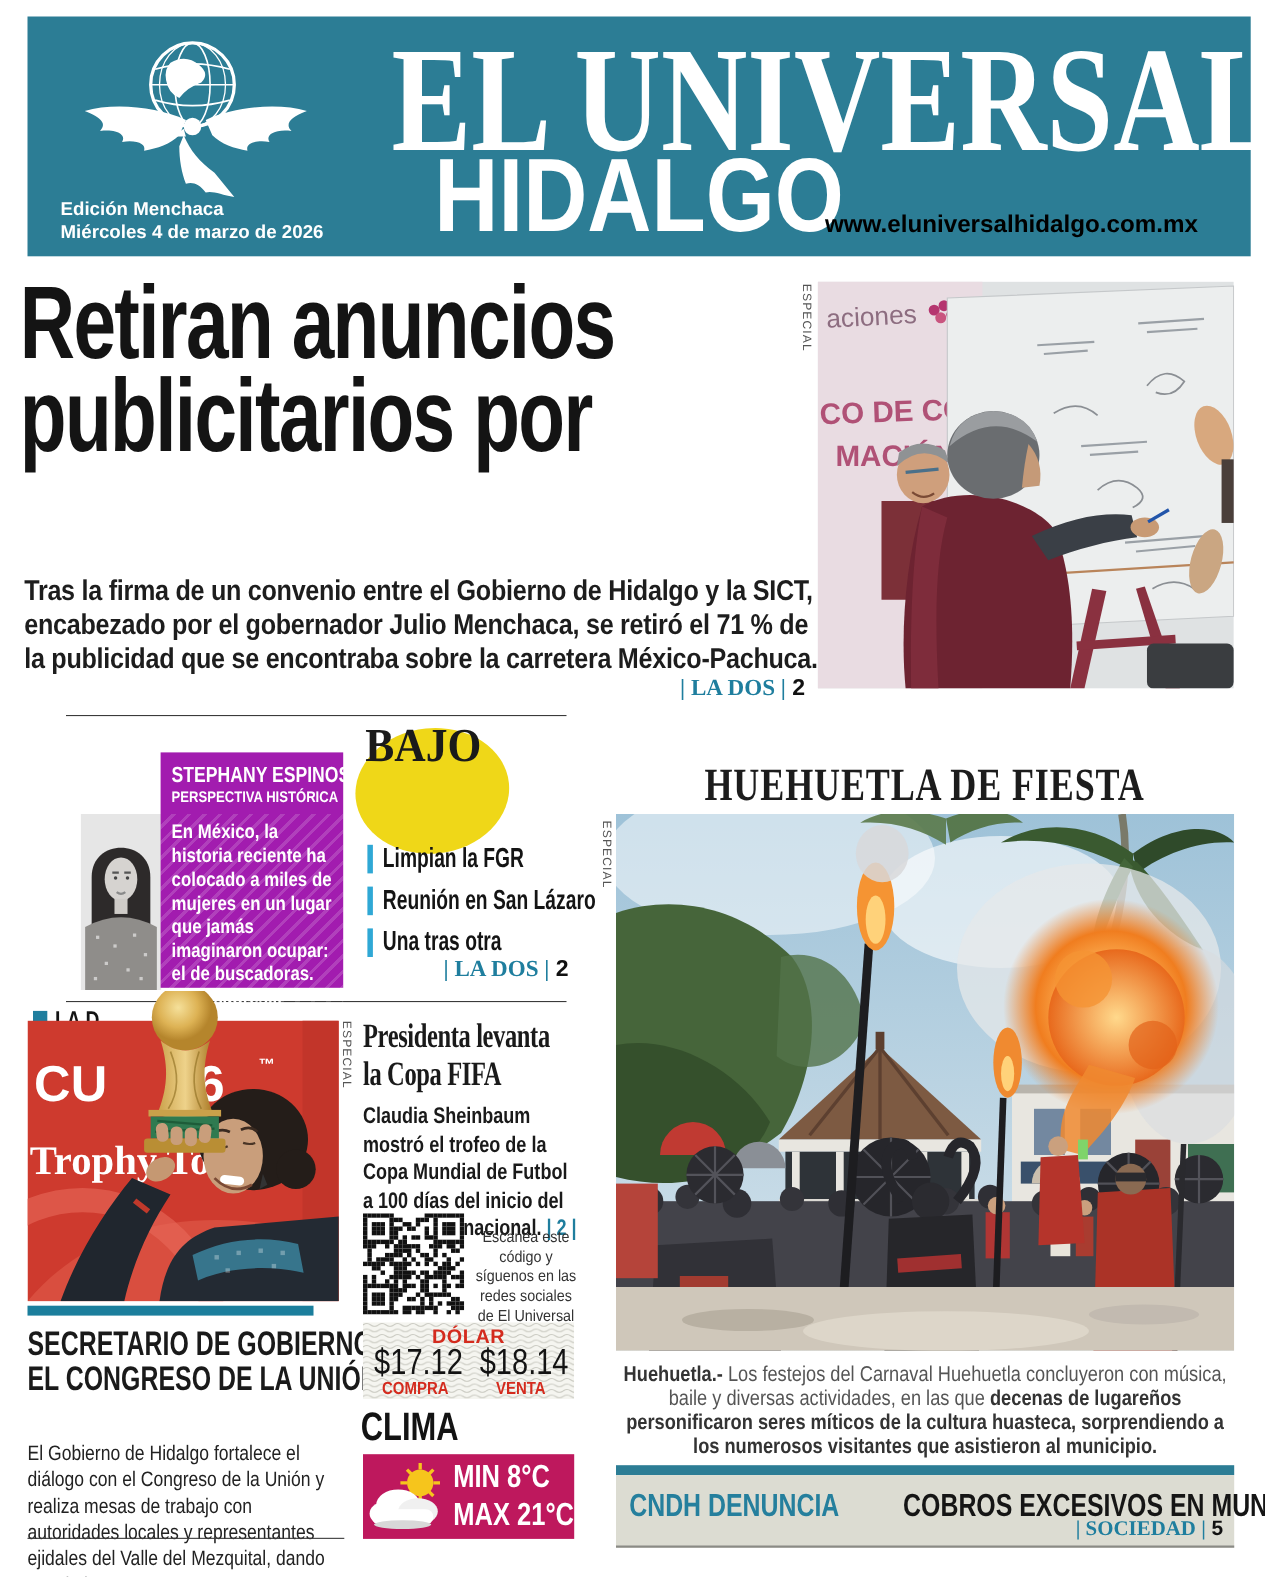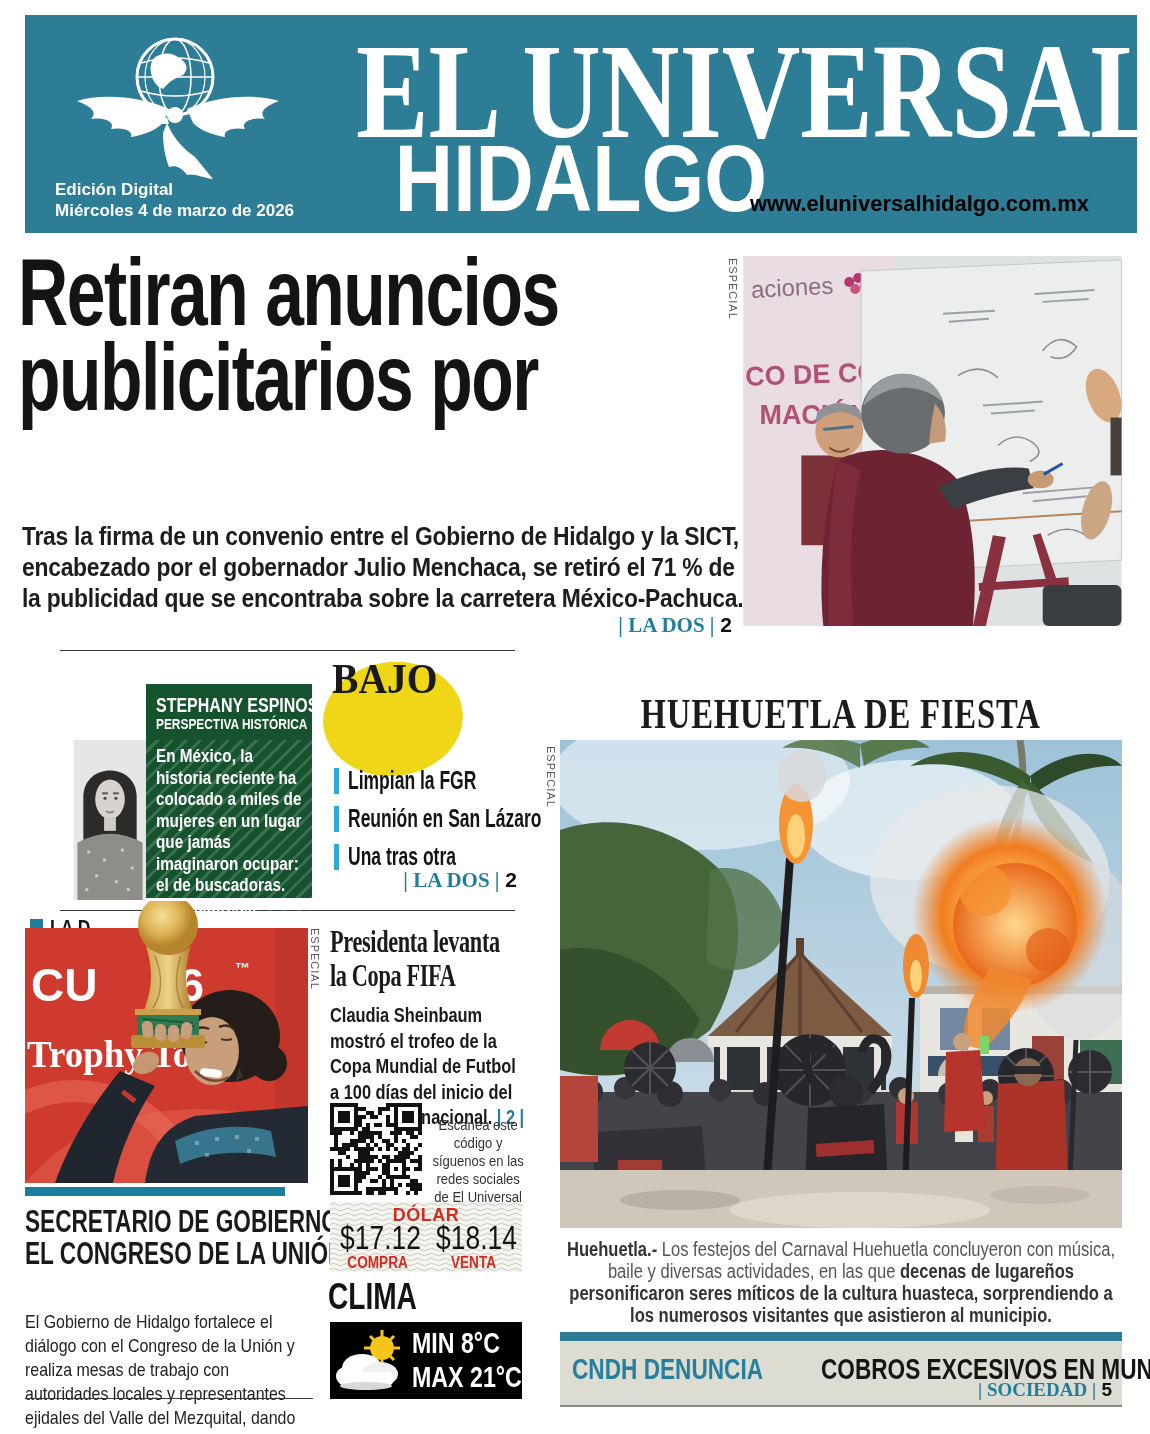--- a/index.html
+++ b/index.html
@@ -22,21 +22,21 @@
   
   #lead-headline{left:18px;top:250px;width:720px;font-weight:bold;color:#141414;
      font-size:94px;line-height:85px;letter-spacing:-2px;}
   #lead-deck{left:22px;top:521px;width:715px;font-weight:bold;color:#1d1d1d;
      font-size:26px;line-height:31px;letter-spacing:-0.3px;}
   .refline{font-weight:bold;}
   .refline .sec{font-family:"Liberation Serif",serif;color:#1F7E9E;font-weight:bold;}
   .refline .pg{color:#111;}
   #lead-ref{left:20px;top:613px;width:712px;text-align:right;font-size:21px;}
   
-  #col-box{left:146px;top:684px;width:166px;height:214px;background:#14532d;
+  #col-box{left:146px;top:684px;width:166px;height:214px;background:#a21caf;
      padding:10px 10px 8px 10px;box-sizing:border-box;}
   #col-name{color:#fff;font-weight:bold;font-size:20px;line-height:22px;}
   #col-title{color:#fff;font-weight:bold;font-size:14px;line-height:16px;}
   #col-quote{margin:8px -10px 0 -10px;padding:6px 10px 4px 10px;
      background:repeating-linear-gradient(135deg,rgba(255,255,255,0) 0 7px,rgba(255,255,255,.16) 7px 10px);}
   #col-quote-text{color:#fff;font-weight:bold;font-size:18px;line-height:21.5px;width:172px;transform:scaleX(.85);}
   #col-ref{color:#fff;font-weight:bold;font-size:15px;text-align:right;margin-top:2px;}
   
   #bajo-blob{left:323px;top:662px;width:140px;height:114px;background:#EFD718;
      border-radius:50%;transform:rotate(-6deg);}
@@ -69,21 +69,21 @@
   #sec-rule{left:25px;top:1398px;width:288px;}
   
   #dolar{left:330px;top:1202px;width:192px;height:70px;}
   #dolar .wavy{position:absolute;left:0;top:0;width:100%;height:100%;}
   #dolar .dt{position:absolute;left:0;top:3px;width:100%;text-align:center;color:#D42B1E;
      font-weight:bold;font-size:18px;letter-spacing:.5px;}
   .dcol{position:absolute;top:20px;width:96px;text-align:center;}
   .dval{font-weight:normal;font-size:33px;color:#131313;line-height:32px;}
   .dlab{font-weight:bold;font-size:16px;color:#D42B1E;line-height:18px;}
   #clima-title{left:328px;top:1276px;font-weight:bold;font-size:36px;color:#131313;}
-  #clima-box{left:330px;top:1322px;width:192px;height:77px;background:#000000;}
+  #clima-box{left:330px;top:1322px;width:192px;height:77px;background:#be185d;}
   #clima-txt{position:absolute;left:82px;top:4px;color:#fff;font-weight:bold;
      font-size:29px;line-height:34px;}
   
   #idd-kicker{left:560px;top:663px;width:562px;text-align:center;}
   #idd-kicker .bar{display:inline-block;width:8px;height:22px;background:#2FA8D5;vertical-align:middle;margin:0 9px;}
   #idd-kicker .kt{font-weight:bold;font-size:20px;color:#1c1c1c;vertical-align:middle;letter-spacing:.5px;}
   #idd-head{left:560px;top:690px;width:562px;text-align:center;font-family:"Liberation Serif",serif;
      font-weight:bold;font-size:42px;color:#1c1c1c;}
   #big-photo{left:560px;top:740px;width:562px;height:488px;}
   #big-cap{left:560px;top:1238px;width:562px;}
@@ -118,21 +118,21 @@
       <polygon points="104,90 94,97 106,97" fill="#fff"></polygon>
       <path d="M104,96 C110,110 118,120 132,130 L150,152 C138,150 130,146 124,148 C118,140 112,138 106,140 C102,130 100,118 100,106 Z" fill="#fff"></path>
     </svg>
     <div id="mast-title" class="abs">
       <span class="cx" style="transform:scaleX(.8);transform-origin:50% 50%;">EL UNIVERSAL</span>
     </div>
     <div id="mast-sub" class="abs">
       <span class="cx" style="transform:scaleX(.85);transform-origin:50% 50%;">HIDALGO</span>
     </div>
     <div id="mast-ed" class="abs">
-      <div>Edición Digital</div>
+      <div>Edición Menchaca</div>
       <div>Miércoles 4 de marzo de 2026</div>
     </div>
     <div id="mast-url" class="abs">www.eluniversalhidalgo.com.mx</div>
   </div>
 
   <div id="lead-headline" class="abs">
     <div><span class="cx" style="transform:scaleX(.74);">Retiran anuncios</span></div>
     <div><span class="cx" style="transform:scaleX(.74);">publicitarios por</span></div>
   </div>
   <div id="lead-deck" class="abs">

